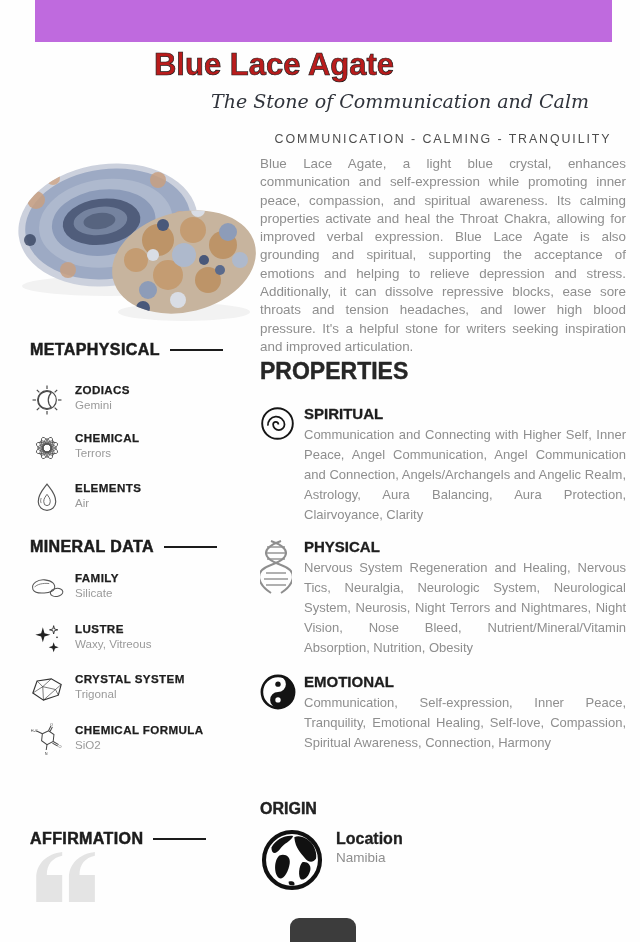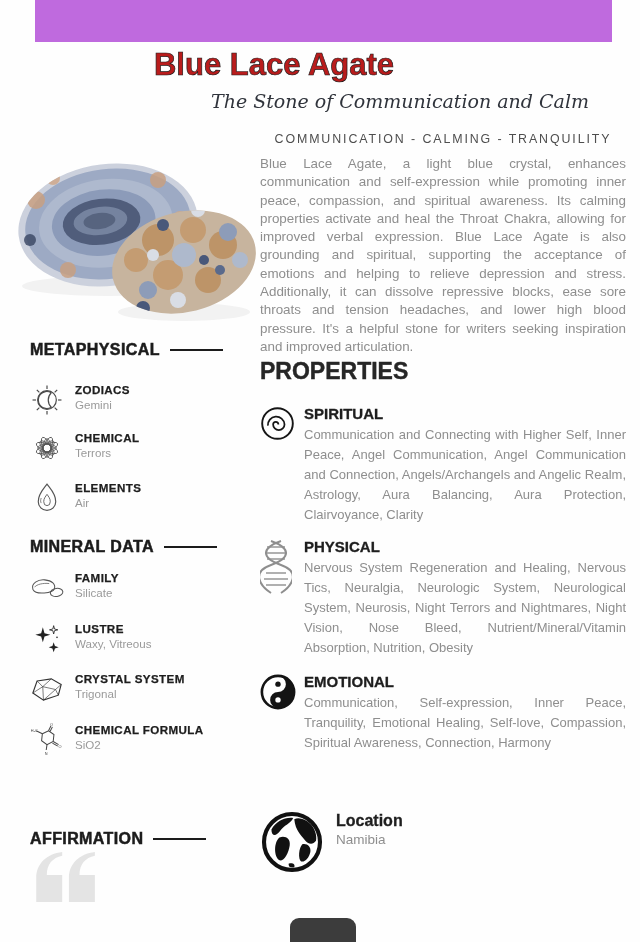--- a/index.html
+++ b/index.html
@@ -159,20 +159,21 @@
         </svg>
       </div>
       <div>
         <div class="prop-head">EMOTIONAL</div>
         <div class="prop-text">Communication, Self-expression, Inner Peace, Tranquility, Emotional Healing, Self-love, Compassion, Spiritual Awareness, Connection, Harmony</div>
       </div>
     </div>
   </div>
 
   <div class="origin">
+    <div class="origin-heading">ORIGIN</div>
     <div class="origin-row">
       <div class="origin-icon">
         <svg width="64" height="64" viewBox="0 0 56 56">
           <circle cx="28" cy="28" r="24.5" fill="#fff" stroke="#111" stroke-width="3.6"></circle>
           <path d="M10,17 C14,10 22,6 29,7 C27,12 21,13 17,19 C14,23 10,23 10,17 Z" fill="#111"></path>
           <path d="M30,8 C34,6 40,8 44,12 C48,16 50,22 49,27 C46,31 42,30 39,26 C36,22 31,18 30,8 Z" fill="#111"></path>
           <path d="M37,30 C41,29 45,32 44,37 C43,42 39,46 36,45 C33,43 34,33 37,30 Z" fill="#111"></path>
           <path d="M17,24 C22,22 27,25 26,31 C25,38 21,45 17,44 C12,41 12,28 17,24 Z" fill="#111"></path>
           <path d="M25,47 C28,46 31,47 30,50 C27,51 25,50 25,47 Z" fill="#111"></path>
         </svg>

